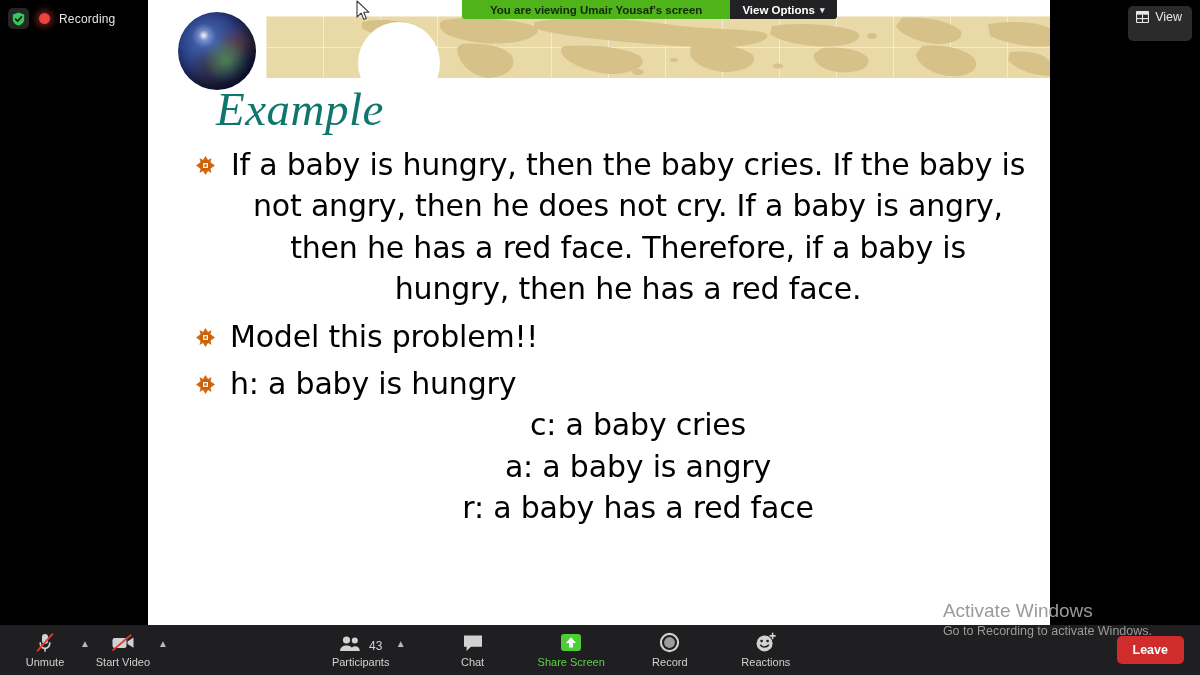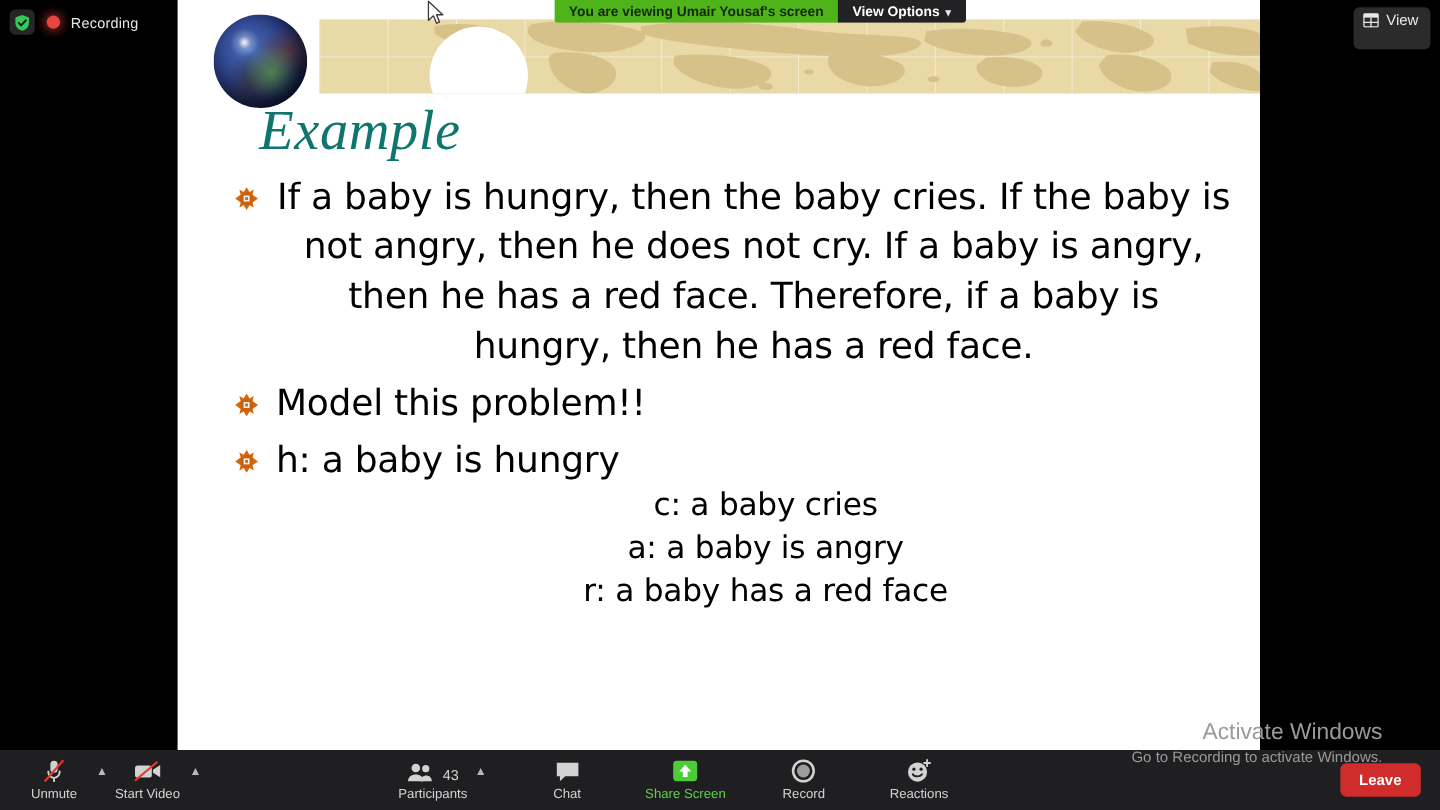--- a/index.html
+++ b/index.html
@@ -39,21 +39,21 @@
   
   .share-banner {
     position: absolute; left: 462px; top: 0px;
     height: 19px; display: flex; align-items: stretch;
     border-radius: 0 0 3px 3px; overflow: hidden;
     z-index: 40;
   }
   .share-banner .green {
     background: #4fb31a; color: #15290a;
     font-size: 11.5px; font-weight: bold;
-    display: flex; align-items: center; padding: 0 12px;
+    display: flex; align-items: center; padding: 0 28px;
     white-space: nowrap;
   }
   .share-banner .dark {
     background: #222224; color: #fff;
     font-size: 11.5px; font-weight: bold;
     display: flex; align-items: center; gap: 5px; padding: 0 12px;
     white-space: nowrap;
   }
   .caret-dn { font-size: 9px; opacity: .9; }
 
@@ -106,28 +106,28 @@
   .bullet-row { display: flex; align-items: flex-start; }
   .bullet-mark { width: 34px; flex: 0 0 34px; padding-top: 12px; }
   .bullet-mark svg { display: block; }
   .bullet-text {
     font-family: "DejaVu Sans", sans-serif;
     font-size: 30px; color: #000; line-height: 1.38;
     letter-spacing: -0.2px;
   }
   .sub-line {
     font-family: "DejaVu Sans", sans-serif;
-    font-size: 26px; color: #000; line-height: 1.38;
+    font-size: 30px; color: #000; line-height: 1.38;
     margin-left: 54px; letter-spacing: -0.2px;
   }
   .gap-sm { height: 6px; }
 
   
   .activate {
-    position: absolute; right: 48px; bottom: 34px; text-align: right;
+    position: absolute; right: 48px; bottom: 34px; text-align: left;
     z-index: 30; pointer-events: none;
   }
   .activate .l1 { font-size: 19px; color: #9a9a9a; line-height: 1.25; }
   .activate .l2 { font-size: 12.5px; color: #9a9a9a; line-height: 1.5; }
 
   
   .cursor { position: absolute; left: 356px; top: 0px; z-index: 50; }
 
   
   .toolbar {

